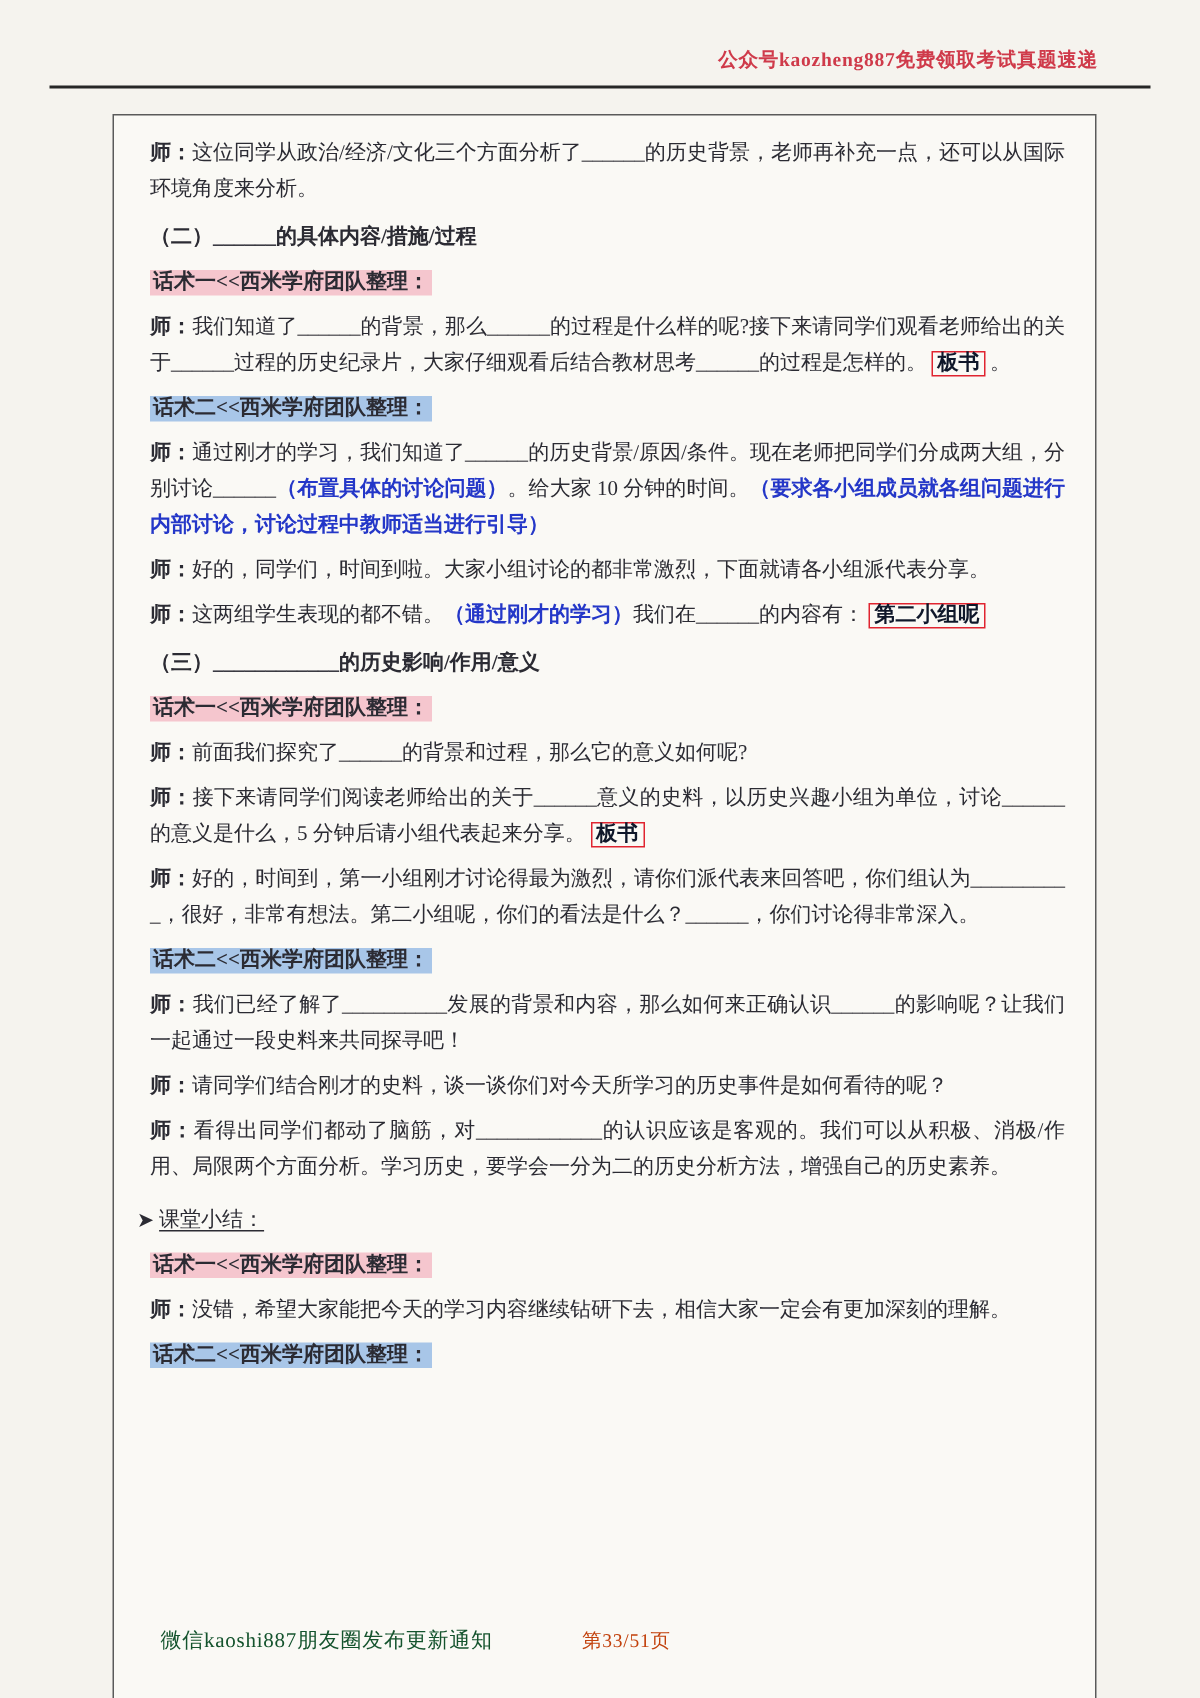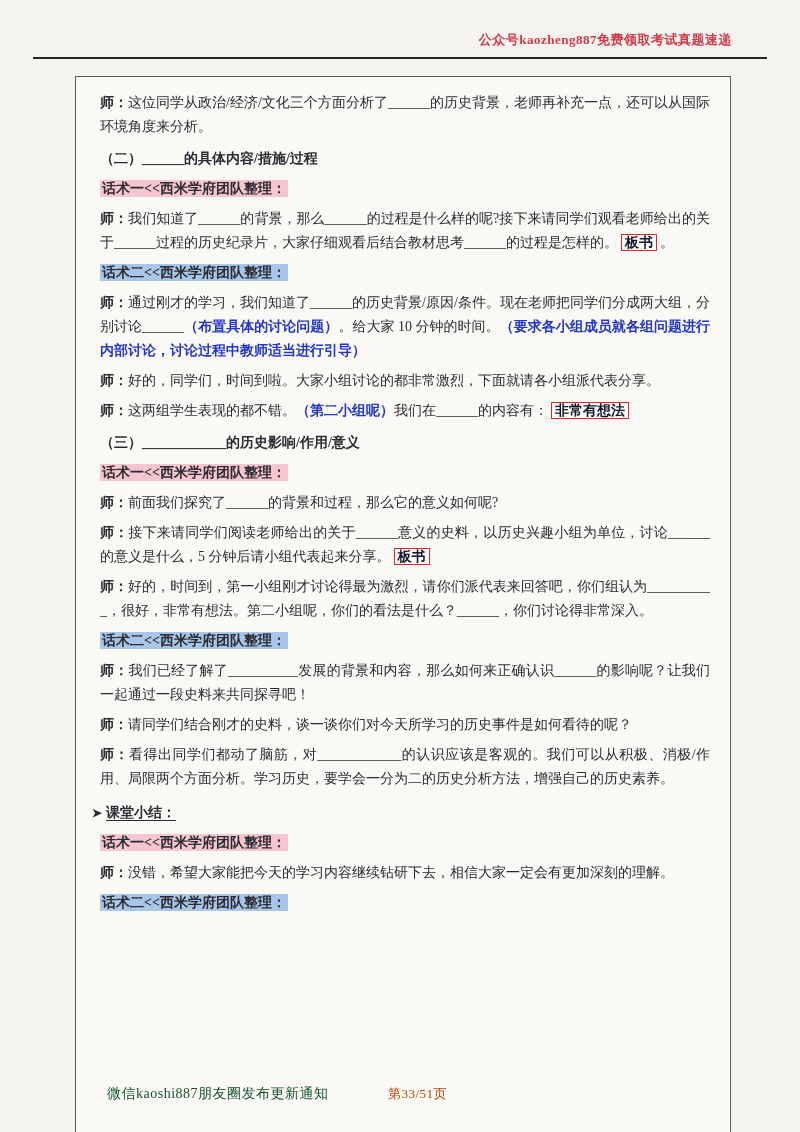--- a/index.html
+++ b/index.html
@@ -31,21 +31,21 @@
   .bullet-heading{font-weight:bold;margin-top:10px;margin-left:-8px;}
   .seg-b{font-weight:bold;}
   .seg-n{}
   .seg-hl1{background:#f5c6ce;font-weight:bold;padding:1px 2px;}
   .seg-hl2{background:#a8c6e8;font-weight:bold;padding:1px 2px;}
   .seg-rb{
     color:#0f172a;border:1.5px solid #e02430;font-weight:bold;
     padding:0 3px;margin:0 3px;white-space:nowrap;
   }
   .seg-bl{color:#2437c8;font-weight:bold;}
-  .seg-bu{font-weight:bold;text-decoration:underline;text-underline-offset:3px;}
+  .seg-bu{font-weight:normal;text-decoration:underline;text-underline-offset:3px;}
   .seg-arrow{font-weight:bold;font-size:12px;margin-right:4px;}
   .footer-left{
     position:absolute;top:1085px;left:107px;font-size:14px;color:#14532d;letter-spacing:.5px;
   }
   .footer-page{
     position:absolute;top:1085px;left:388px;font-size:13px;color:#c2410c;letter-spacing:.5px;
   }
 </style>
 </head>
 <body>
@@ -56,21 +56,21 @@
 
 <div class="page-frame">
   <div>
       <p class="para speech"><span class="seg-b">师：</span><span class="seg-n">这位同学从政治/经济/文化三个方面分析了______的历史背景，老师再补充一点，还可以从国际环境角度来分析。</span></p>
       <p class="para heading"><span class="seg-b">（二）______的具体内容/措施/过程</span></p>
       <p class="para label"><span class="seg-hl1">话术一&lt;&lt;西米学府团队整理：</span></p>
       <p class="para speech"><span class="seg-b">师：</span><span class="seg-n">我们知道了______的背景，那么______的过程是什么样的呢?接下来请同学们观看老师给出的关于______过程的历史纪录片，大家仔细观看后结合教材思考______的过程是怎样的。</span><span class="seg-rb">板书</span><span class="seg-n">。</span></p>
       <p class="para label"><span class="seg-hl2">话术二&lt;&lt;西米学府团队整理：</span></p>
       <p class="para speech"><span class="seg-b">师：</span><span class="seg-n">通过刚才的学习，我们知道了______的历史背景/原因/条件。现在老师把同学们分成两大组，分别讨论______</span><span class="seg-bl">（布置具体的讨论问题）</span><span class="seg-n">。给大家 10 分钟的时间。</span><span class="seg-bl">（要求各小组成员就各组问题进行内部讨论，讨论过程中教师适当进行引导）</span></p>
       <p class="para speech"><span class="seg-b">师：</span><span class="seg-n">好的，同学们，时间到啦。大家小组讨论的都非常激烈，下面就请各小组派代表分享。</span></p>
-      <p class="para speech"><span class="seg-b">师：</span><span class="seg-n">这两组学生表现的都不错。</span><span class="seg-bl">（第二小组呢）</span><span class="seg-n">我们在______的内容有：</span><span class="seg-rb">非常有想法</span></p>
+      <p class="para speech"><span class="seg-b">师：</span><span class="seg-n">这两组学生表现的都不错。</span><span class="seg-bl">（通过刚才的学习）</span><span class="seg-n">我们在______的内容有：</span><span class="seg-rb">第二小组呢</span></p>
       <p class="para heading"><span class="seg-b">（三）____________的历史影响/作用/意义</span></p>
       <p class="para label"><span class="seg-hl1">话术一&lt;&lt;西米学府团队整理：</span></p>
       <p class="para speech"><span class="seg-b">师：</span><span class="seg-n">前面我们探究了______的背景和过程，那么它的意义如何呢?</span></p>
       <p class="para speech"><span class="seg-b">师：</span><span class="seg-n">接下来请同学们阅读老师给出的关于______意义的史料，以历史兴趣小组为单位，讨论______的意义是什么，5 分钟后请小组代表起来分享。</span><span class="seg-rb">板书</span></p>
       <p class="para speech"><span class="seg-b">师：</span><span class="seg-n">好的，时间到，第一小组刚才讨论得最为激烈，请你们派代表来回答吧，你们组认为__________，很好，非常有想法。第二小组呢，你们的看法是什么？______，你们讨论得非常深入。</span></p>
       <p class="para label"><span class="seg-hl2">话术二&lt;&lt;西米学府团队整理：</span></p>
       <p class="para speech"><span class="seg-b">师：</span><span class="seg-n">我们已经了解了__________发展的背景和内容，那么如何来正确认识______的影响呢？让我们一起通过一段史料来共同探寻吧！</span></p>
       <p class="para speech"><span class="seg-b">师：</span><span class="seg-n">请同学们结合刚才的史料，谈一谈你们对今天所学习的历史事件是如何看待的呢？</span></p>
       <p class="para speech"><span class="seg-b">师：</span><span class="seg-n">看得出同学们都动了脑筋，对____________的认识应该是客观的。我们可以从积极、消极/作用、局限两个方面分析。学习历史，要学会一分为二的历史分析方法，增强自己的历史素养。</span></p>
       <p class="para bullet-heading"><span class="seg-arrow">➤</span><span class="seg-bu">课堂小结：</span></p>

